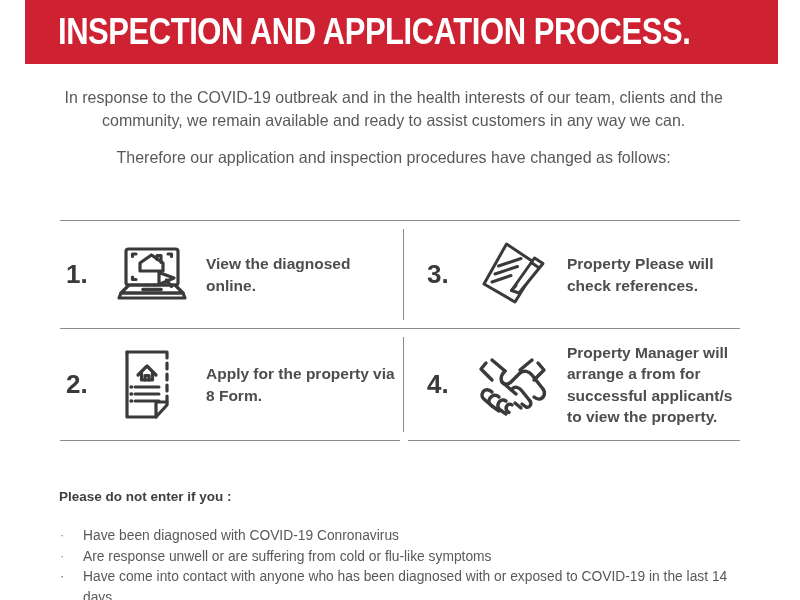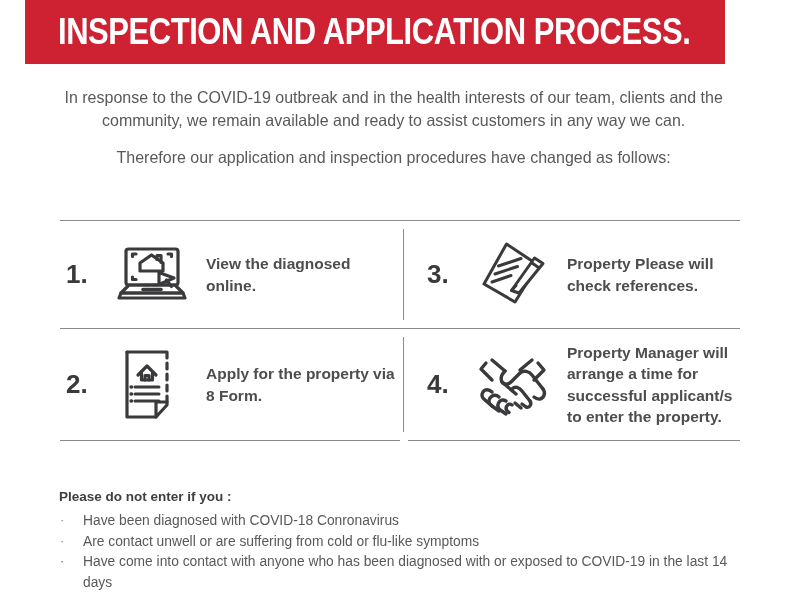--- a/index.html
+++ b/index.html
@@ -14,21 +14,21 @@
     font-family: "Liberation Sans", sans-serif;
     color: #4a4a4a;
     position: relative;
   }
 
   
   .banner {
     position: absolute;
     left: 25px;
     top: 0;
-    width: 700px;
+    width: 753px;
     height: 64px;
     background: #ce2132;
     display: flex;
     align-items: center;
   }
   .banner-title {
     color: #ffffff;
     font-family: "Liberation Sans", sans-serif;
     font-size: 36px;
     font-weight: bold;
@@ -137,21 +137,21 @@
   .footer {
     position: absolute;
     left: 59px;
     top: 489px;
     width: 700px;
   }
   .footer-title {
     font-size: 13.5px;
     font-weight: bold;
     color: #3f3f41;
-    margin: 0 0 7px 0;
+    margin: 0 0 22px 0;
   }
   .footer ul {
     list-style: none;
     margin: 0;
     padding: 0;
   }
   .footer li {
     font-size: 13.8px;
     color: #58595b;
     line-height: 1.5;
@@ -259,43 +259,43 @@
           <path d="M58 52 C60 55 58 59 54 58 L50 55"></path>
           <path d="M14 14 L9 20 L20 31"></path>
           <path d="M66 14 L72 21 L62 31"></path>
           <path d="M20 43 C17 40 13 40 11 43 C9 46 10 49 13 51 L20 57"></path>
           <path d="M27 48 C24 45 20 46 18 49 C16 52 17 55 20 57 L27 62"></path>
           <path d="M34 52 C31 50 28 51 26.5 54 C25 57 26 59.5 29 61.5 L34 65"></path>
           <path d="M40 56 C38 54.5 35.5 55 34.5 57.5 C33.5 60 34.5 62 37 63.5"></path>
           <path d="M43 54 L49 59"></path>
         </svg>
       </div>
-      <div class="step-text">Property Manager will arrange a time for successful applicant/s to enter the property.</div>
+      <div class="step-text">Property Manager will arrange a from for successful applicant/s to view the property.</div>
     </div>
 
   </div>
 
   <div class="rule-split">
     <div class="seg-a"></div>
     <div class="seg-gap"></div>
     <div class="seg-b"></div>
   </div>
 
 </div>
 
 <div class="footer">
   <div class="footer-title">Please do not enter if you :</div>
   <ul>
     <li>
       <span class="dot">·</span>
-      <span>Have been diagnosed with COVID-18 Conronavirus</span>
+      <span>Have been diagnosed with COVID-19 Conronavirus</span>
     </li>
     <li>
       <span class="dot">·</span>
-      <span>Are contact unwell or are suffering from cold or flu-like symptoms</span>
+      <span>Are response unwell or are suffering from cold or flu-like symptoms</span>
     </li>
     <li>
       <span class="dot">·</span>
     </li>
     <li>
       <span class="dot">·</span>
       <span>Have come into contact with anyone who has been diagnosed with or exposed to COVID-19 in the last 14 days</span>
     </li>
   </ul>
 </div>

